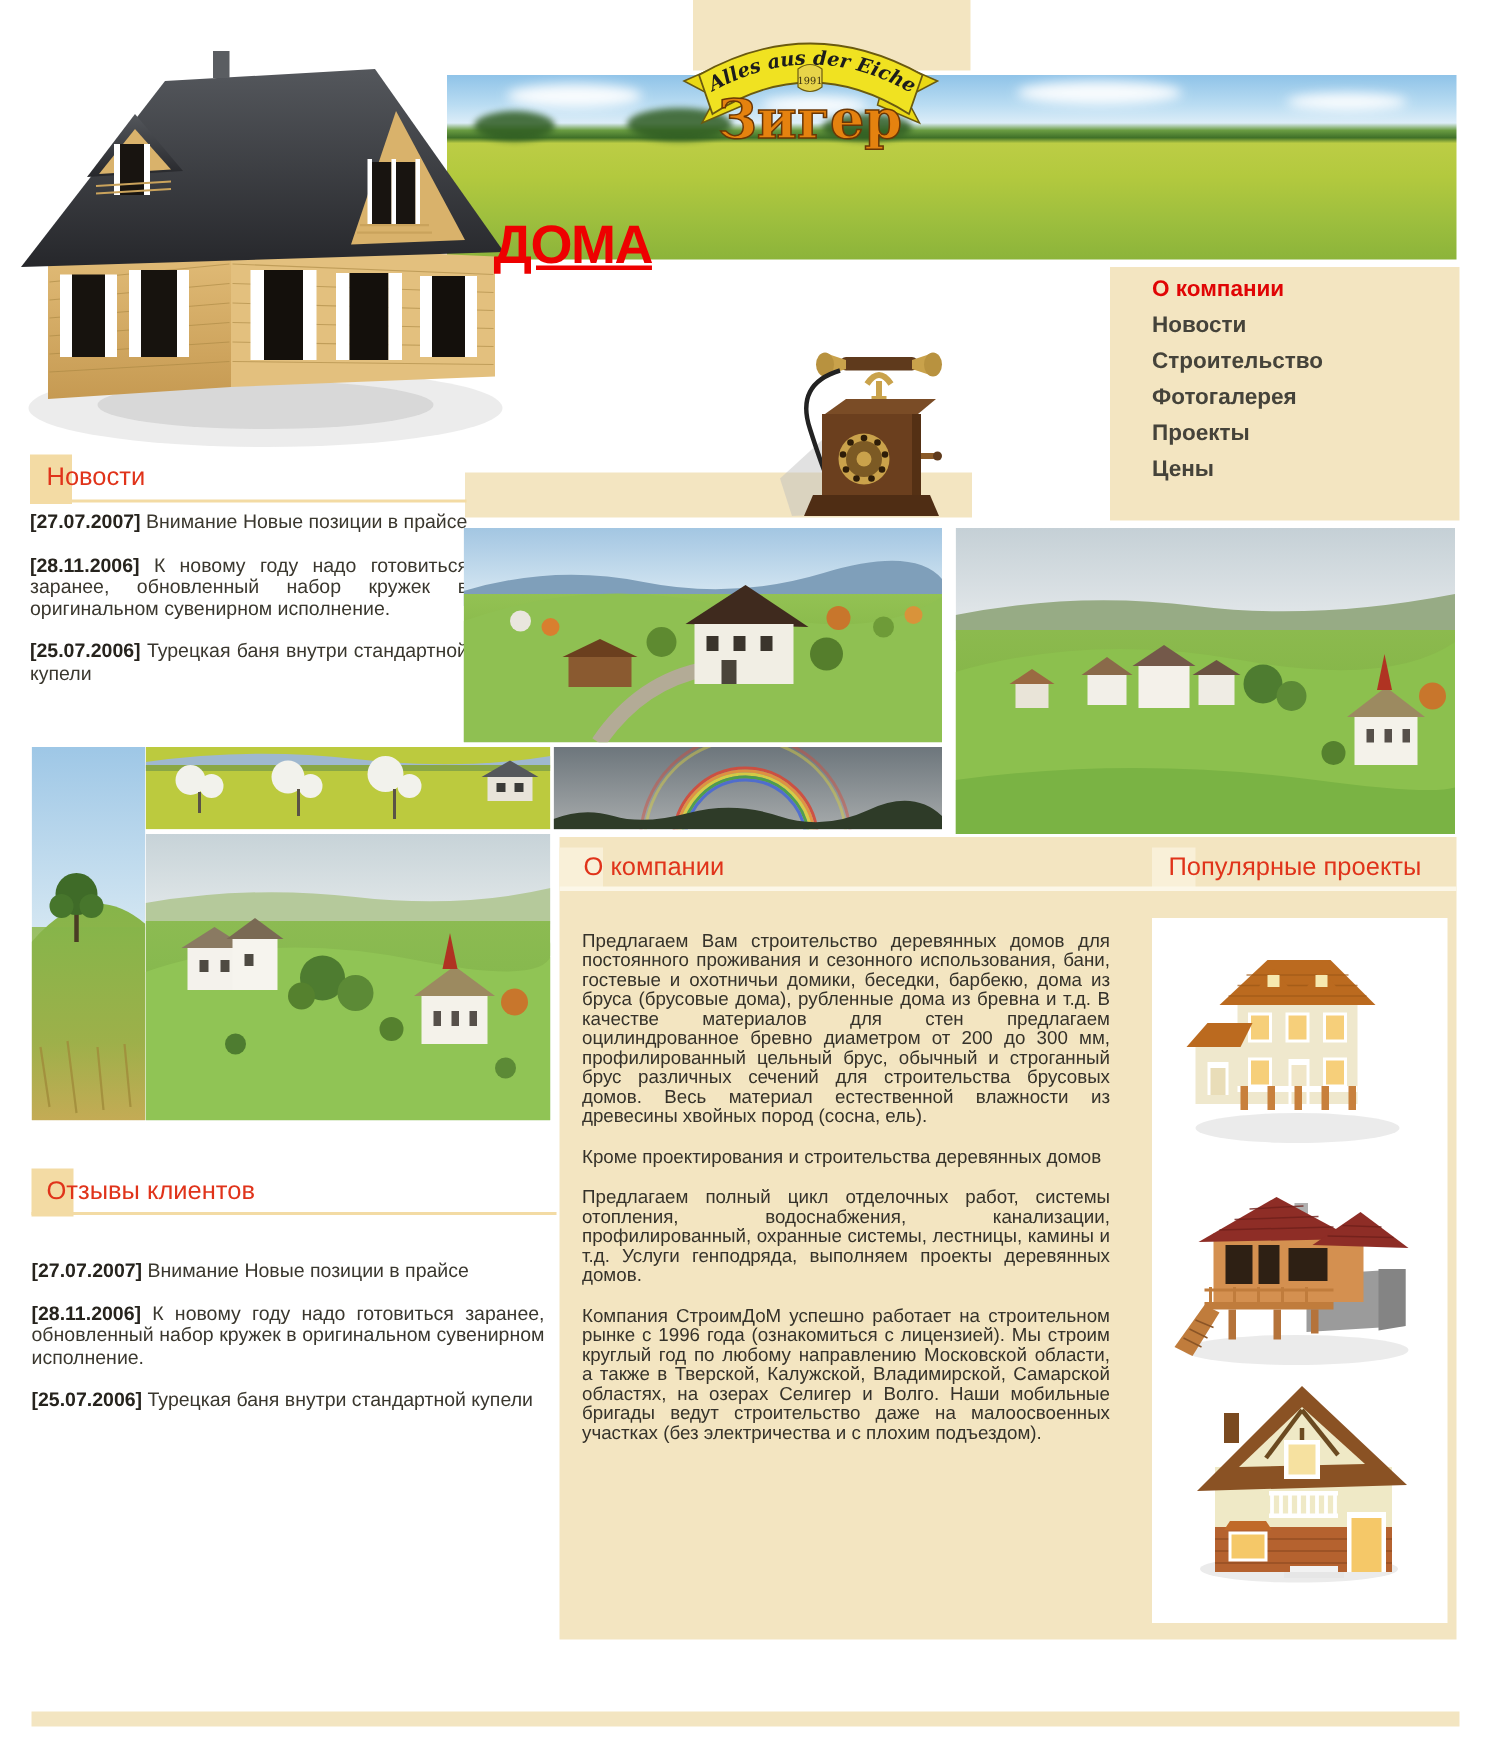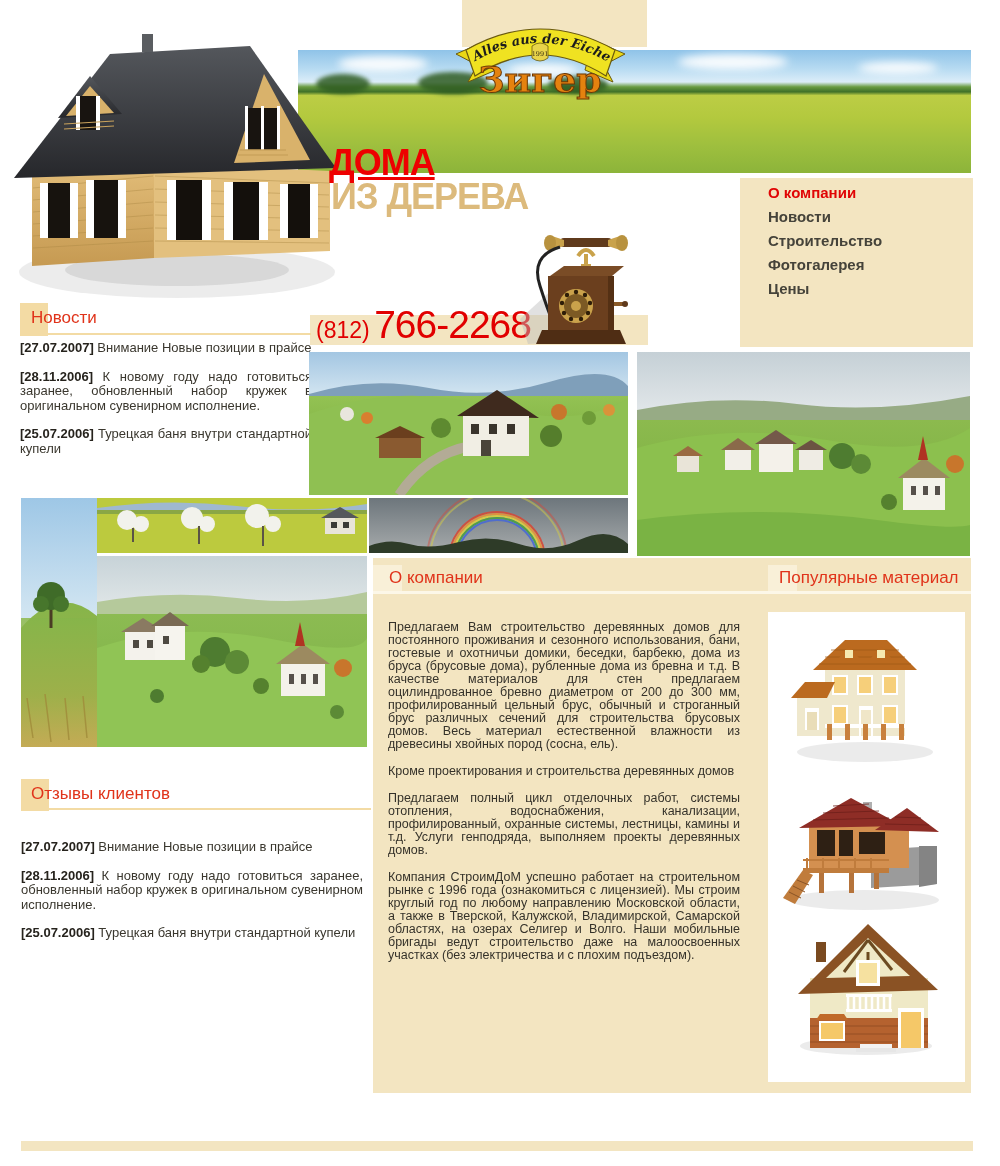--- a/index.html
+++ b/index.html
@@ -156,35 +156,31 @@
       <rect x="78" y="88" width="16" height="34" fill="#181410"></rect>
       <rect x="94" y="88" width="4" height="34" fill="#fff"></rect>
       <g stroke="#caa35c" stroke-width="1.2">
           <line x1="62" y1="116" x2="112" y2="113"></line>
           <line x1="62" y1="121" x2="112" y2="118"></line>
         </g>
     </svg>
   </div>
 
   <div class="abs t1">ДОМА</div>
-  <div class="abs t2">ИЗ ДЕРЕВА</div>
 
   <div class="abs nav">
     <div class="nav-item active">О компании</div>
     <div class="nav-item">Новости</div>
     <div class="nav-item">Строительство</div>
     <div class="nav-item">Фотогалерея</div>
+    <div class="nav-item">Проекты</div>
     <div class="nav-item">Цены</div>
   </div>
 
   <div class="abs phone-band"></div>
-  <div class="abs phone-text">
-    <span class="ph-code">(812)</span>
-    <span class="ph-num">766-2268</span>
-  </div>
   <div class="abs tel">
     <svg viewBox="0 0 125 126" width="125" height="126">
       <polygon points="8,95 44,62 58,118 16,120" fill="#bdbdbd" opacity="0.45"></polygon>
       <rect x="48" y="14" width="52" height="9" rx="4" fill="#5f3a1c"></rect>
       <polygon points="40,12 52,16 52,22 40,26" fill="#c9a24b"></polygon>
       <polygon points="108,12 96,16 96,22 108,26" fill="#c9a24b"></polygon>
       <ellipse cx="38" cy="19" rx="6" ry="8" fill="#b8923f"></ellipse>
       <ellipse cx="110" cy="19" rx="6" ry="8" fill="#b8923f"></ellipse>
       <path d="M74,48 L74,30 M66,32 Q74,20 82,32" stroke="#c9a24b" stroke-width="4" fill="none"></path>
       <rect x="69" y="40" width="10" height="12" fill="#c9a24b"></rect>
@@ -427,21 +423,21 @@
   <div class="abs sec-title" style="left:389px;top:568px;">О компании</div>
   <div class="abs about-text">
     <p>Предлагаем Вам строительство деревянных домов для постоянного проживания и сезонного использования, бани, гостевые и охотничьи домики, беседки, барбекю, дома из бруса (брусовые дома), рубленные дома из бревна и т.д. В качестве материалов для стен предлагаем оцилиндрованное бревно диаметром от 200 до 300 мм, профилированный цельный брус, обычный и строганный брус различных сечений для строительства брусовых домов. Весь материал естественной влажности из древесины хвойных пород (сосна, ель).</p>
     <p>Кроме проектирования и строительства деревянных домов</p>
     <p>Предлагаем полный цикл отделочных работ, системы отопления, водоснабжения, канализации, профилированный, охранные системы, лестницы, камины и т.д. Услуги генподряда, выполняем проекты деревянных домов.</p>
     <p class="tight">Компания СтроимДоМ успешно работает на строительном рынке с 1996 года (ознакомиться с лицензией). Мы строим круглый год по любому направлению Московской области, а также в Тверской, Калужской, Владимирской, Самарской областях, на озерах Селигер и Волго. Наши мобильные бригады ведут строительство даже на малоосвоенных участках (без электричества и с плохим подъездом).</p>
   </div>
 
   <div class="abs tab-light" style="left:768px;top:565px;width:29px;height:28px;"></div>
   <div class="abs line-light" style="left:768px;top:591px;width:203px;height:3px;"></div>
-  <div class="abs sec-title" style="left:779px;top:568px;">Популярные материал</div>
+  <div class="abs sec-title" style="left:779px;top:568px;">Популярные проекты</div>
   <div class="abs panel">
 
     <div class="proj-img" style="left:15px;top:14px;width:165px;height:140px;">
       <svg viewBox="0 0 165 140" width="165" height="140">
         <ellipse cx="82" cy="126" rx="68" ry="10" fill="#ddd" opacity="0.6"></ellipse>
         <rect x="42" y="42" width="80" height="68" fill="#efe8cd"></rect>
         <polygon points="30,44 62,14 104,14 134,44" fill="#bb6a1f"></polygon>
         <g stroke="#9c5816" stroke-width="1" opacity="0.7">
           <line x1="36" y1="38" x2="128" y2="38"></line>
             <line x1="42" y1="31" x2="122" y2="31"></line>

